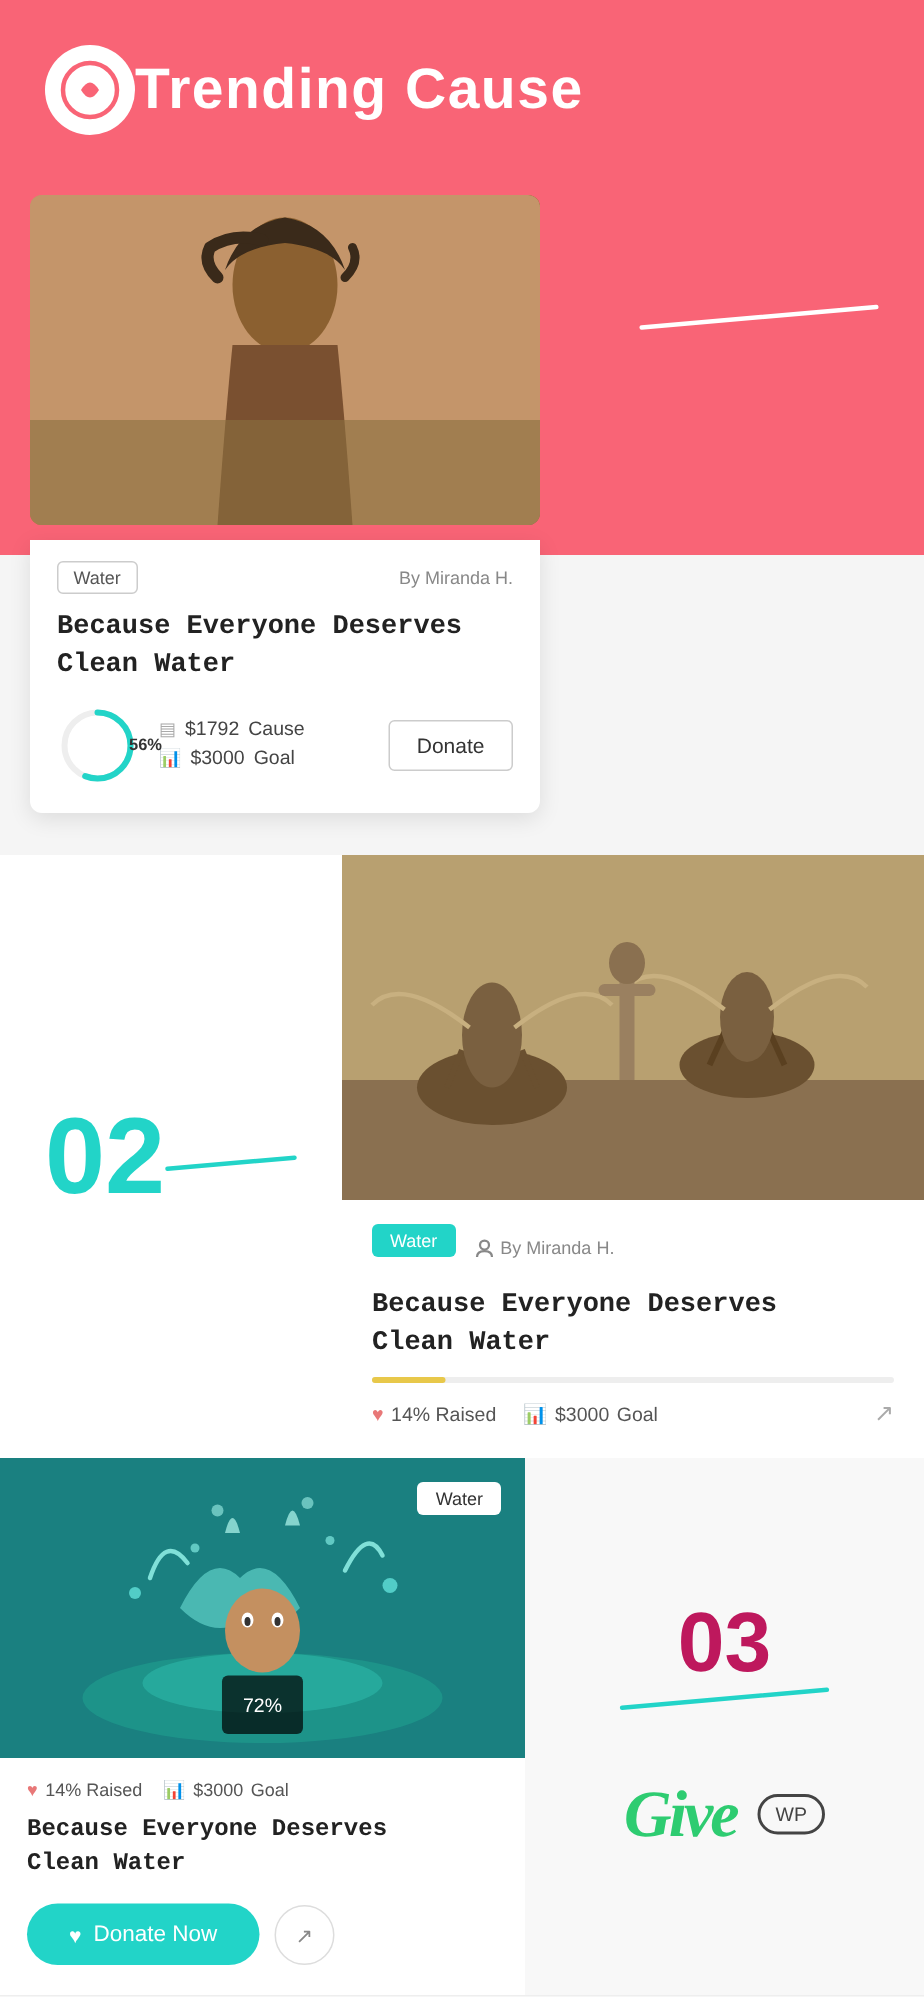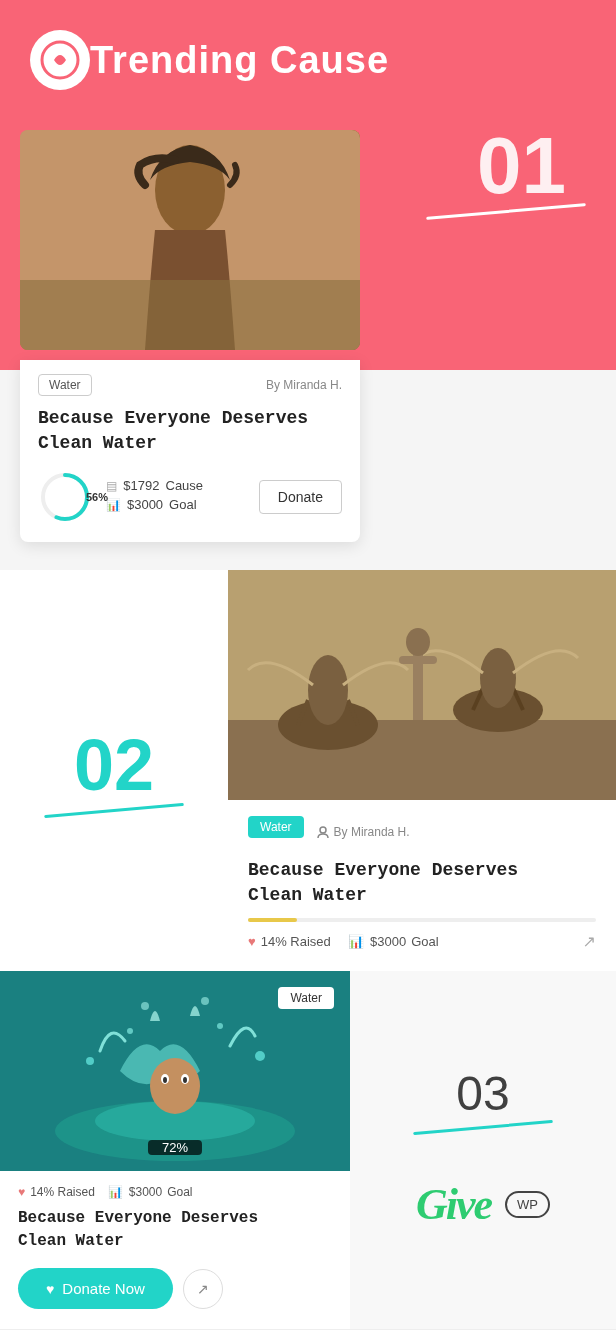--- a/index.html
+++ b/index.html
@@ -173,21 +173,21 @@
       width: 100%;
       min-height: 280px;
       margin-top: 200px;
     }
     .section2-left {
       width: 228px;
       background: white;
       display: flex;
       align-items: center;
       justify-content: center;
-      flex-direction: column;
+      flex-direction: row;
       padding: 30px;
     }
     .number-02 {
       font-size: 72px;
       font-weight: bold;
       color: #22d4c8;
       line-height: 1;
     }
     .number-underline2 {
       width: 140px;
@@ -298,21 +298,21 @@
       font-weight: 500;
     }
     .pct-badge {
       position: absolute;
       bottom: 16px;
       left: 50%;
       transform: translateX(-50%);
       background: rgba(0,0,0,0.7);
       color: white;
       border-radius: 4px;
-      padding: 0 14px;
+      padding: 12px 14px;
       font-size: 13px;
     }
     .section3-card {
       padding: 14px 18px 20px;
     }
     .raised-row3 {
       display: flex;
       align-items: center;
       gap: 14px;
       font-size: 12px;
@@ -361,23 +361,23 @@
     .section3-right {
       flex: 1;
       background: #f8f8f8;
       display: flex;
       flex-direction: column;
       align-items: center;
       justify-content: center;
       padding: 30px;
     }
     .number-03 {
-      font-size: 48px;
-      font-weight: normal;
-      color: #404040;
+      font-size: 56px;
+      font-weight: bold;
+      color: #be185d;
       line-height: 1;
     }
     .number-underline3 {
       width: 140px;
       height: 3px;
       background: #22d4c8;
       border-radius: 2px;
       margin-top: 8px;
       transform: rotate(-5deg);
     }
@@ -414,21 +414,20 @@
         <ellipse cx="170" cy="60" rx="35" ry="45" fill="#8B6030"></ellipse>
         <path d="M130 50 Q140 20 170 15 Q200 20 210 50 Q200 35 170 32 Q140 35 130 50Z" fill="#3a2a1a"></path>
         <path d="M125 55 Q115 45 120 35 Q135 25 155 30" fill="none" stroke="#3a2a1a" stroke-width="8" stroke-linecap="round"></path>
         <path d="M210 55 Q220 45 215 35" fill="none" stroke="#3a2a1a" stroke-width="6" stroke-linecap="round"></path>
         <path d="M135 100 Q130 150 125 220 L215 220 Q210 150 205 100" fill="#7a5030"></path>
         <rect x="0" y="150" width="340" height="70" fill="#8B7040" opacity="0.6"></rect>
       </svg>
     </div>
   </div>
 
-  <div class="number-01">01</div>
   <div class="number-underline"></div>
 </div>
 
 <div class="card1-body">
   <div class="tag-row">
     <span class="tag">Water</span>
     <span class="by-author">By Miranda H.</span>
   </div>
   <div class="card-title">
     <span>Because Everyone Deserves</span><br>

